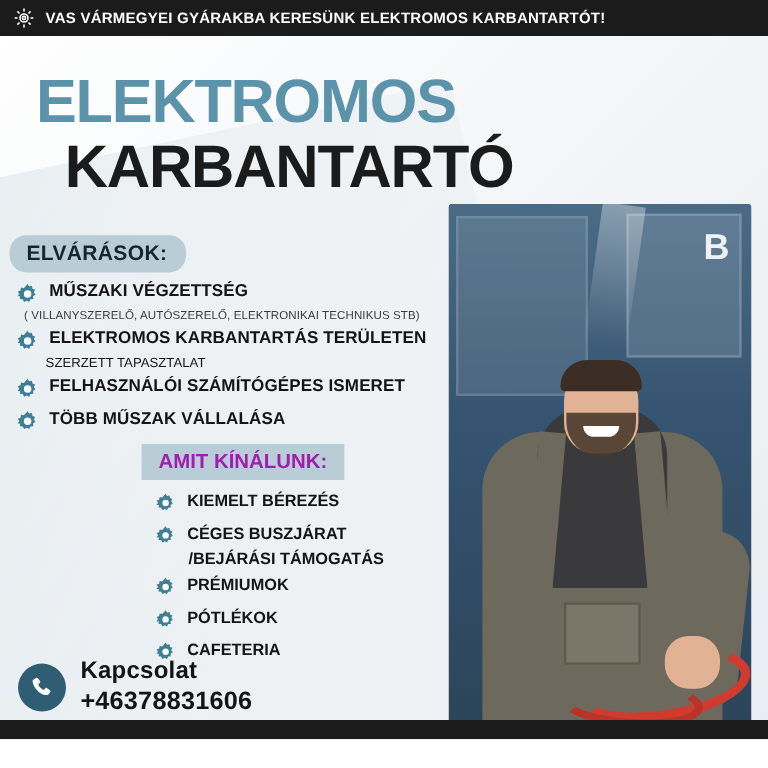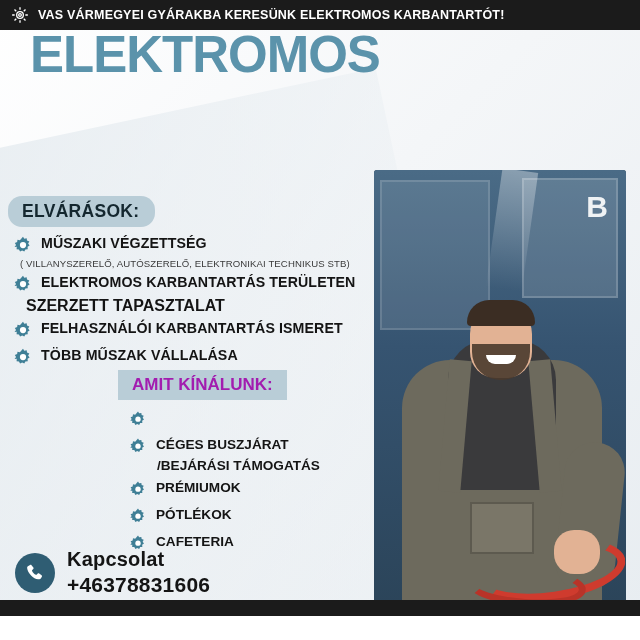--- a/index.html
+++ b/index.html
@@ -37,21 +37,21 @@
     color: #ffffff;
     font-size: 12.5px;
     font-weight: bold;
     letter-spacing: .2px;
     white-space: nowrap;
   }
   .gear-sm { flex: 0 0 auto; }
 
   
   .headline {
-    position: absolute; left: 30px; top: 30px;
+    position: absolute; left: 30px; top: 60px;
     width: 420px;
   }
   .h1 {
     font-size: 51px;
     line-height: 0.98;
     font-weight: bold;
     color: #5b93ab;
     letter-spacing: -1px;
   }
   .h2 {
@@ -179,22 +179,22 @@
   }
   .req-text {
     font-size: 14.2px; font-weight: bold; color: #141414;
     line-height: 1.18; letter-spacing: .1px;
   }
   .req-sub {
     font-size: 9.6px; font-weight: normal; color: #3a3a3a;
     margin: 1px 0 2px 12px; letter-spacing: .1px;
   }
   .req-cont {
-    font-size: 16px; font-weight: bold; color: #141414;
-    margin-left: 18px; margin-top: 1px;
+    font-size: 11px; font-weight: normal; color: #141414;
+    margin-left: 30px; margin-top: 1px;
   }
 
   
   .off-box { position: absolute; left: 118px; top: 370px; width: 250px; }
   .chip2 {
     display: inline-block;
     background: #b9cdd7; color: #a21caf;
     font-weight: bold; font-size: 17px;
     padding: 5px 14px;
   }
@@ -231,20 +231,21 @@
         <circle cx="12" cy="12" r="4"></circle>
         <circle cx="12" cy="12" r="1.6"></circle>
         <path d="M12 2.6v3M12 18.4v3M2.6 12h3M18.4 12h3M5.4 5.4l2.1 2.1M16.5 16.5l2.1 2.1M18.6 5.4l-2.1 2.1M7.5 16.5l-2.1 2.1"></path>
       </g>
     </svg>
     <div class="tb-text">VAS VÁRMEGYEI GYÁRAKBA KERESÜNK ELEKTROMOS KARBANTARTÓT!</div>
   </div>
 
   <div class="headline">
     <div class="h1">ELEKTROMOS</div>
+    <div class="h2">KARBANTARTÓ</div>
   </div>
 
   <div class="photo">
     <div class="bg-wall"></div>
     <div class="wall-panel"></div>
     <div class="wall-panel2"></div>
     <div class="letterB">B</div>
     <div class="light"></div>
     <div class="person">
       <div class="torso"></div>
@@ -291,21 +292,21 @@
       </div>
       <div class="req-cont">SZERZETT TAPASZTALAT</div>
 
       <div class="req-item">
         <svg width="22" height="22" viewBox="0 0 24 24">
           <g fill="#3f7f96">
               <path d="M12 1.8l1.4 2.2 2.6-.5.4 2.6 2.5.9-1.3 2.3 1.6 2.1-2.2 1.5.2 2.6-2.6.2-1.2 2.4-2.3-1.2-2.3 1.2-1.2-2.4-2.6-.2.2-2.6L2.8 13l1.6-2.1L3.1 8.6l2.5-.9.4-2.6 2.6.5z"></path>
             </g>
           <circle cx="12" cy="11" r="3.4" fill="#ffffff"></circle>
         </svg>
-        <div class="req-text">FELHASZNÁLÓI KARBANTARTÁS ISMERET</div>
+        <div class="req-text">FELHASZNÁLÓI SZÁMÍTÓGÉPES ISMERET</div>
       </div>
 
       <div class="req-item">
         <svg width="22" height="22" viewBox="0 0 24 24">
           <g fill="#3f7f96">
               <path d="M12 1.8l1.4 2.2 2.6-.5.4 2.6 2.5.9-1.3 2.3 1.6 2.1-2.2 1.5.2 2.6-2.6.2-1.2 2.4-2.3-1.2-2.3 1.2-1.2-2.4-2.6-.2.2-2.6L2.8 13l1.6-2.1L3.1 8.6l2.5-.9.4-2.6 2.6.5z"></path>
             </g>
           <circle cx="12" cy="11" r="3.4" fill="#ffffff"></circle>
         </svg>
         <div class="req-text">TÖBB MŰSZAK VÁLLALÁSA</div>
@@ -318,20 +319,21 @@
     <div class="chip2">AMIT KÍNÁLUNK:</div>
     <div class="off-list">
 
       <div class="off-item">
         <svg width="20" height="20" viewBox="0 0 24 24">
           <g fill="#3f7f96">
               <path d="M12 1.8l1.4 2.2 2.6-.5.4 2.6 2.5.9-1.3 2.3 1.6 2.1-2.2 1.5.2 2.6-2.6.2-1.2 2.4-2.3-1.2-2.3 1.2-1.2-2.4-2.6-.2.2-2.6L2.8 13l1.6-2.1L3.1 8.6l2.5-.9.4-2.6 2.6.5z"></path>
             </g>
           <circle cx="12" cy="11" r="3.2" fill="#ffffff"></circle>
         </svg>
+        <div class="off-text">KIEMELT BÉREZÉS</div>
       </div>
 
       <div class="off-item">
         <svg width="20" height="20" viewBox="0 0 24 24">
           <g fill="#3f7f96">
               <path d="M12 1.8l1.4 2.2 2.6-.5.4 2.6 2.5.9-1.3 2.3 1.6 2.1-2.2 1.5.2 2.6-2.6.2-1.2 2.4-2.3-1.2-2.3 1.2-1.2-2.4-2.6-.2.2-2.6L2.8 13l1.6-2.1L3.1 8.6l2.5-.9.4-2.6 2.6.5z"></path>
             </g>
           <circle cx="12" cy="11" r="3.2" fill="#ffffff"></circle>
         </svg>
         <div class="off-text">CÉGES BUSZJÁRAT</div>

